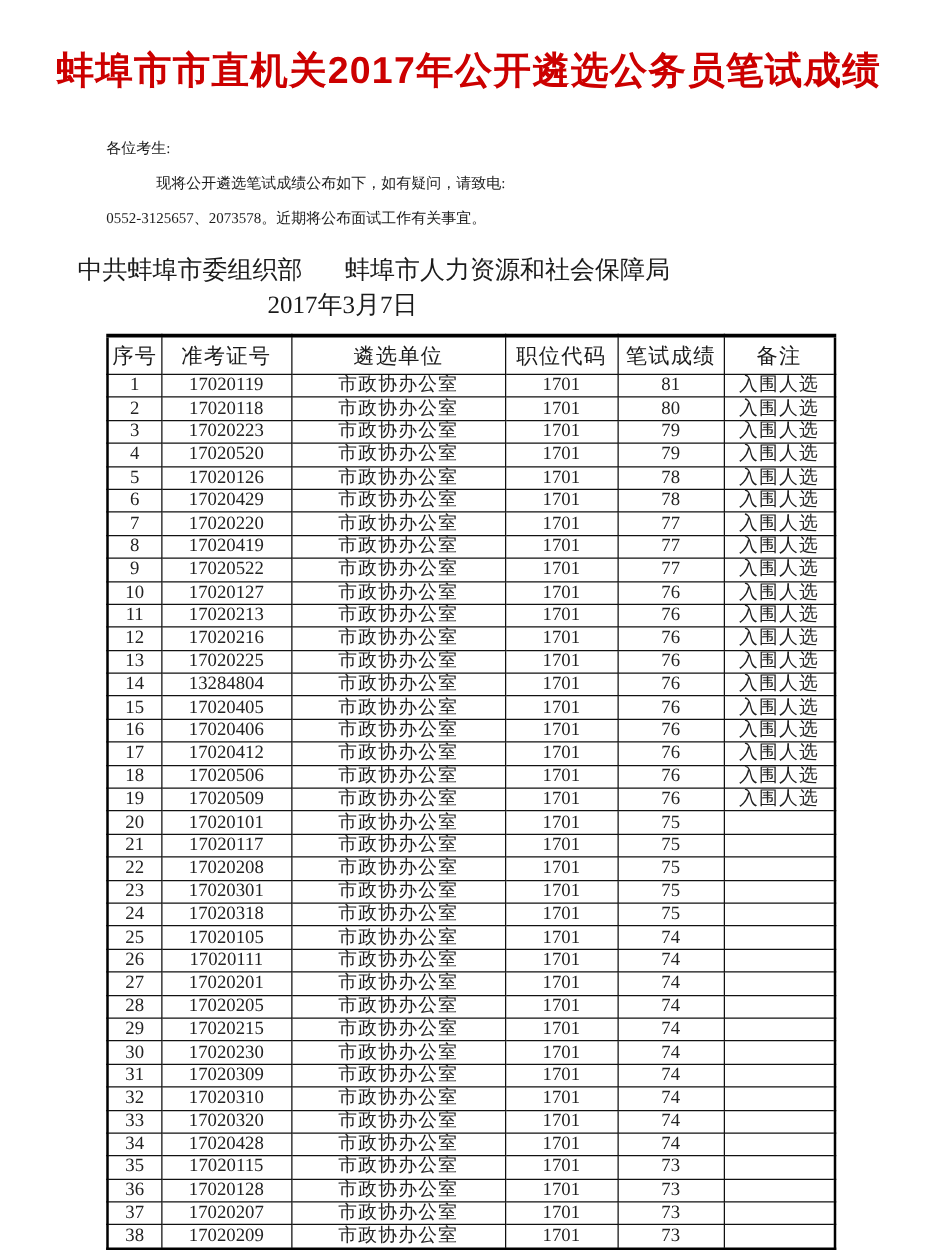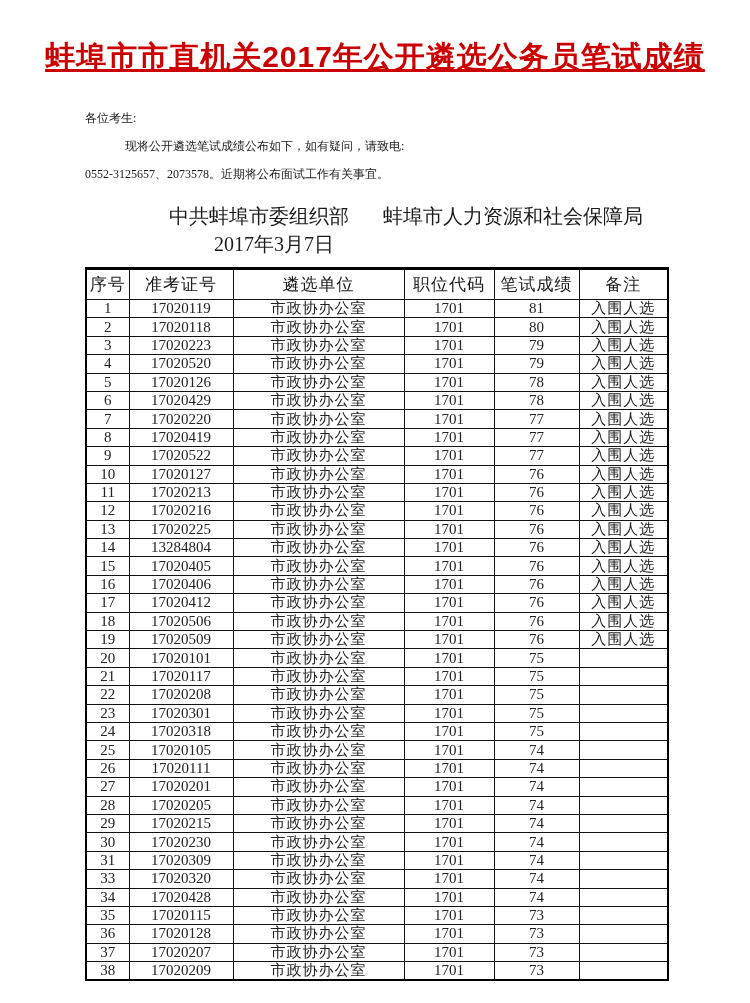--- a/index.html
+++ b/index.html
@@ -16,34 +16,33 @@
     -webkit-font-smoothing: antialiased;
   }
   .doc-title {
     margin-top: 40px;
     text-align: center;
     font-family: "Liberation Sans", "DejaVu Sans", sans-serif;
     font-weight: bold;
     font-size: 30px;
     letter-spacing: 1px;
     line-height: 34px;
-    text-decoration: underline;
   }
   .body-text {
     margin-left: 85px;
     width: 582px;
     font-size: 12px;
     line-height: 28px;
     margin-top: 30px;
   }
   .line { white-space: nowrap; }
   .line.indent { padding-left: 40px; }
   .sig-line {
     margin-top: 14px;
-    text-align: center;
+    text-align: left;
     font-size: 20px;
     line-height: 28px;
     padding-left: 62px;
     white-space: nowrap;
   }
   .sig-gap { display: inline-block; width: 34px; }
   .sig-date-line {
     text-align: left;
     font-size: 20px;
     line-height: 28px;
@@ -362,20 +361,28 @@
       </tr>
       <tr>
         <td class="col-no">31</td>
         <td class="col-ticket">17020309</td>
         <td class="col-unit">市政协办公室</td>
         <td class="col-code">1701</td>
         <td class="col-score">74</td>
         <td class="col-remark"></td>
       </tr>
       <tr>
+        <td class="col-no">32</td>
+        <td class="col-ticket">17020310</td>
+        <td class="col-unit">市政协办公室</td>
+        <td class="col-code">1701</td>
+        <td class="col-score">74</td>
+        <td class="col-remark"></td>
+      </tr>
+      <tr>
         <td class="col-no">33</td>
         <td class="col-ticket">17020320</td>
         <td class="col-unit">市政协办公室</td>
         <td class="col-code">1701</td>
         <td class="col-score">74</td>
         <td class="col-remark"></td>
       </tr>
       <tr>
         <td class="col-no">34</td>
         <td class="col-ticket">17020428</td>

